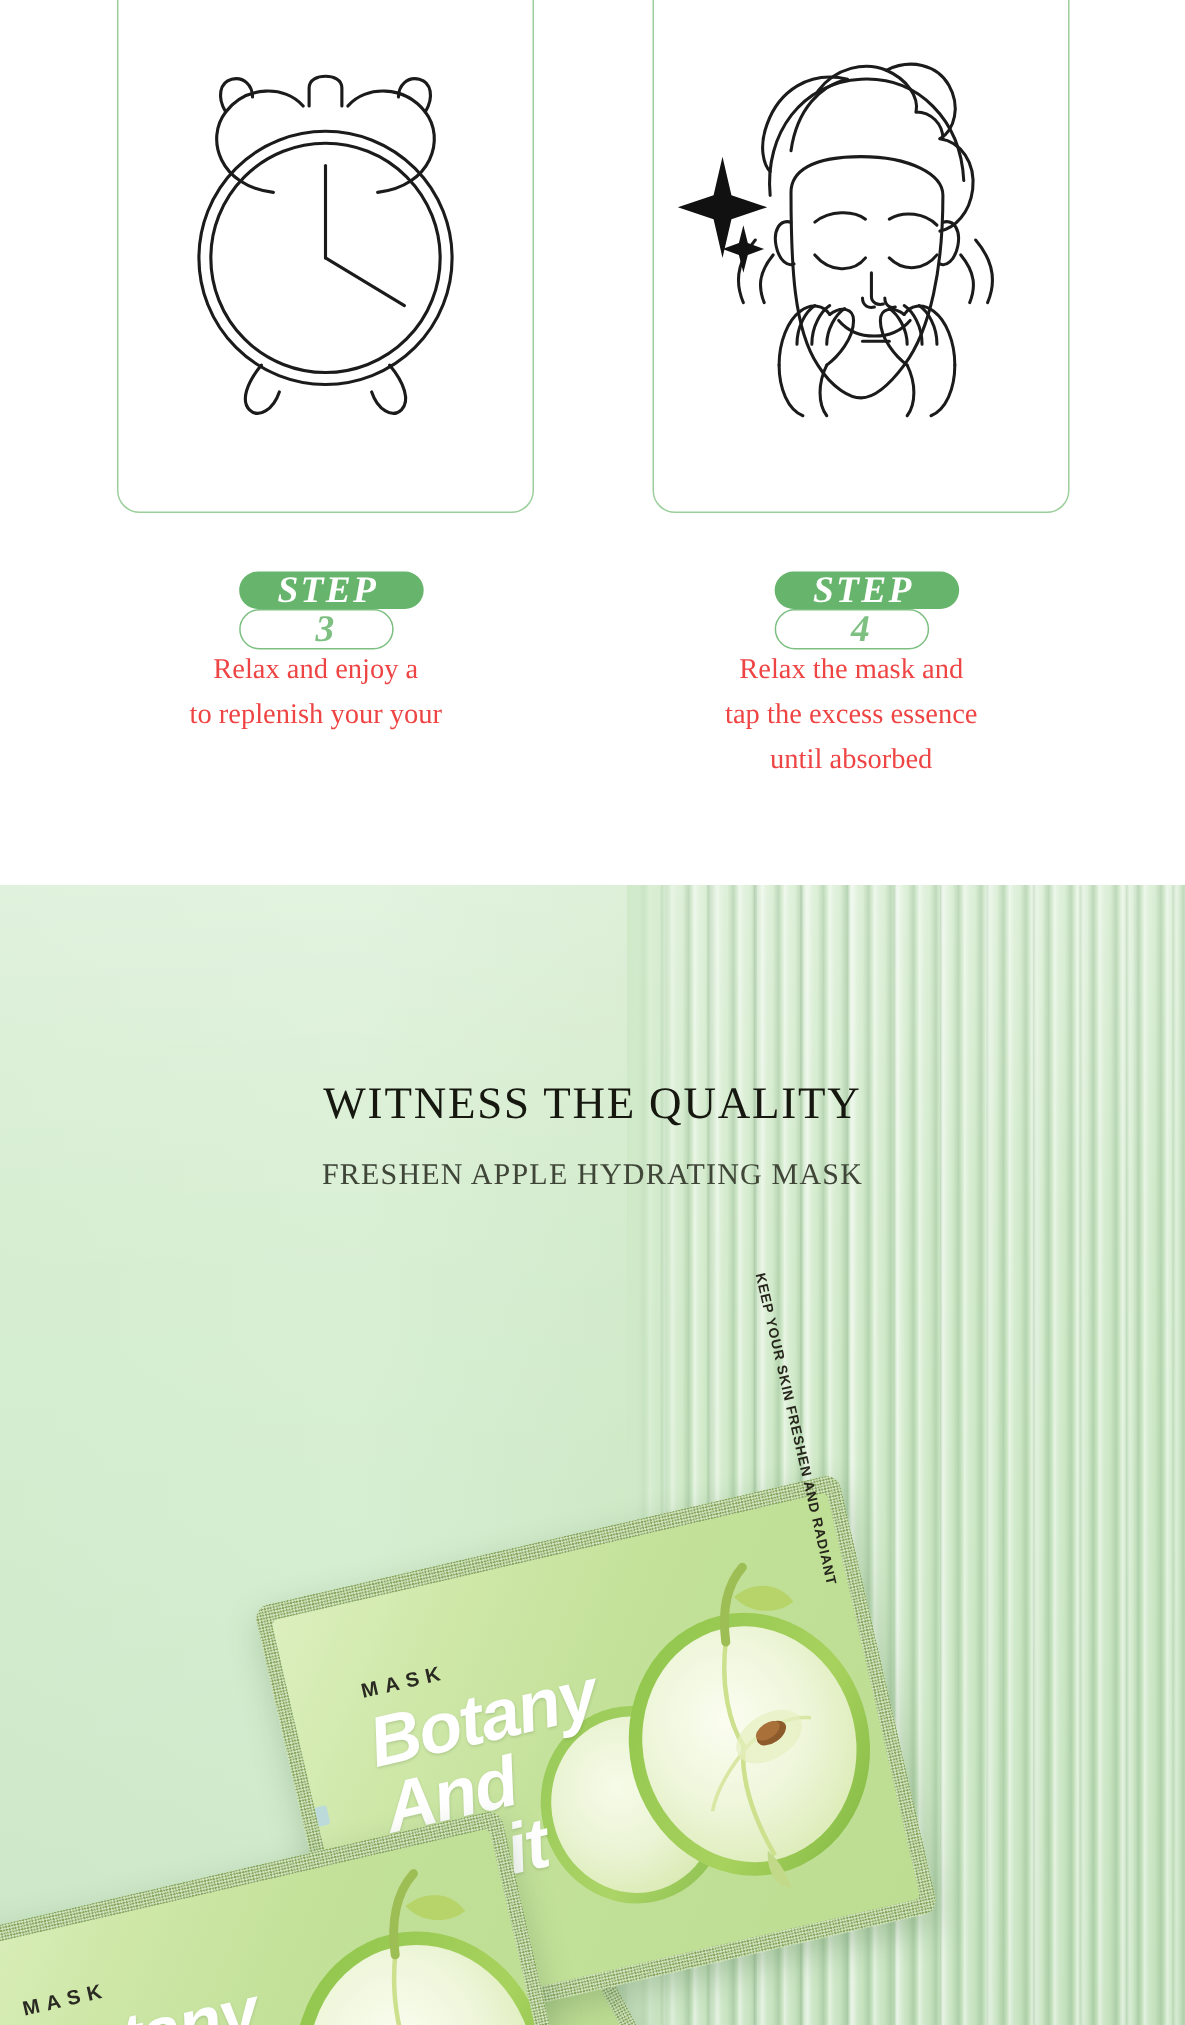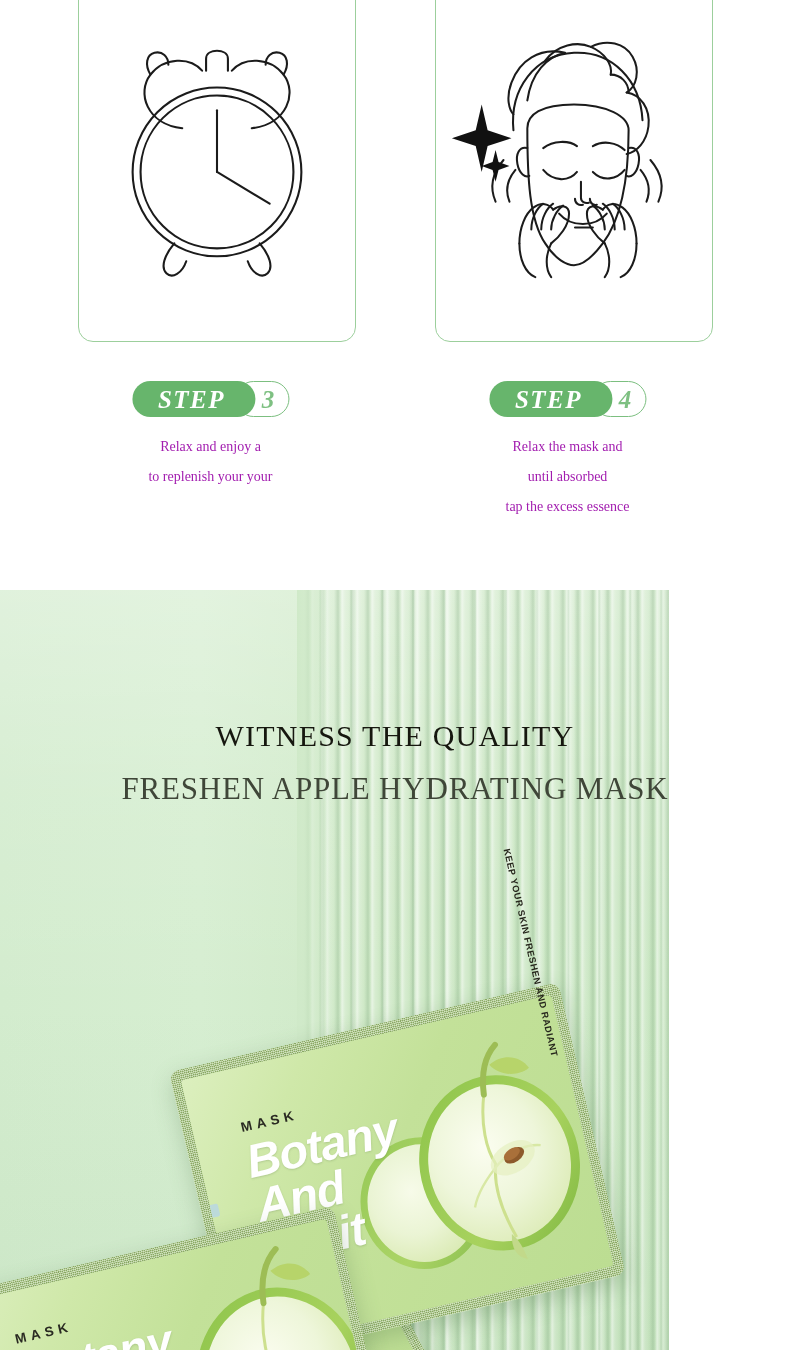--- a/index.html
+++ b/index.html
@@ -29,21 +29,21 @@
     background:#fff;
     overflow:hidden;
   }
   .illus-card svg{ display:block; width:100%; height:100%; }
 
   
   .step-badge{
     position:absolute; top:381px; left:50%;
     transform:translateX(-50%);
     height:36px;
-    display:flex; align-items:stretch;
+    display:flex; align-items:stretch;flex-direction:column;
   }
   .badge-word{
     background:#67b56c;
     border-radius:18px 18px 18px 18px;
     padding:0 30px 0 26px;
     display:flex; align-items:center; justify-content:center;
     position:relative; z-index:1;
     margin-right:-20px;
   }
   .badge-word span{
@@ -67,29 +67,29 @@
     font-style:italic; font-weight:700;
     font-size:25px; color:#7ec082; line-height:1;
     display:block;
   }
 
   
   .step-caption{
     position:absolute; top:432px; left:0; width:357px;
     text-align:center;
     font-family:"Liberation Serif", serif;
-    font-size:14px;
+    font-size:19px;
     line-height:30px;
-    color:#a21caf;
+    color:#ef4444;
   }
   .step-caption div{ white-space:nowrap; }
 
   
   #product-section{
-    position:absolute; left:0; top:590px; width:669px; height:760px;
+    position:absolute; left:0; top:590px; width:790px; height:760px;
     overflow:hidden;
     background:#22c55e;
   }
   
   #bg-wash{
     position:absolute; inset:0;
     background:
       linear-gradient(90deg,#d3ecce 0%, #d6eed1 30%, #cfe9c7 55%, #c9e6c2 100%);
   }
   
@@ -141,21 +141,21 @@
   #headline-main{
     margin-top:20px;
     font-family:"Liberation Serif", serif;
     font-size:68px; letter-spacing:1px;
     color:#0b0c06;
     line-height:1;
   }
   #subhead{
     margin-top:22px;
     font-family:"Liberation Serif", serif;
-    font-size:31px; letter-spacing:.8px;
+    font-size:20px; letter-spacing:.8px;
     color:#3f4638;
     line-height:1;
   }
 
   
   #packets{ position:absolute; inset:0; z-index:4; }
   .packet{ position:absolute; transform-origin:center center; }
   .packet .body{
     position:absolute; inset:0;
     border-radius:10px;
@@ -345,22 +345,22 @@
       <div class="badge-word">
         <span>STEP</span>
       </div>
       <div class="badge-num">
         <span>4</span>
       </div>
     </div>
 
     <div class="step-caption">
       <div>Relax the mask and</div>
+      <div>tap the excess essence</div>
       <div>until absorbed</div>
-      <div>tap the excess essence</div>
     </div>
   </div>
 </div>
 
 <div id="product-section">
 
   <div id="bg-wash"></div>
   <div id="bg-vert"></div>
   <div id="bg-ribs"></div>
   <div id="bg-ribs-2"></div>

